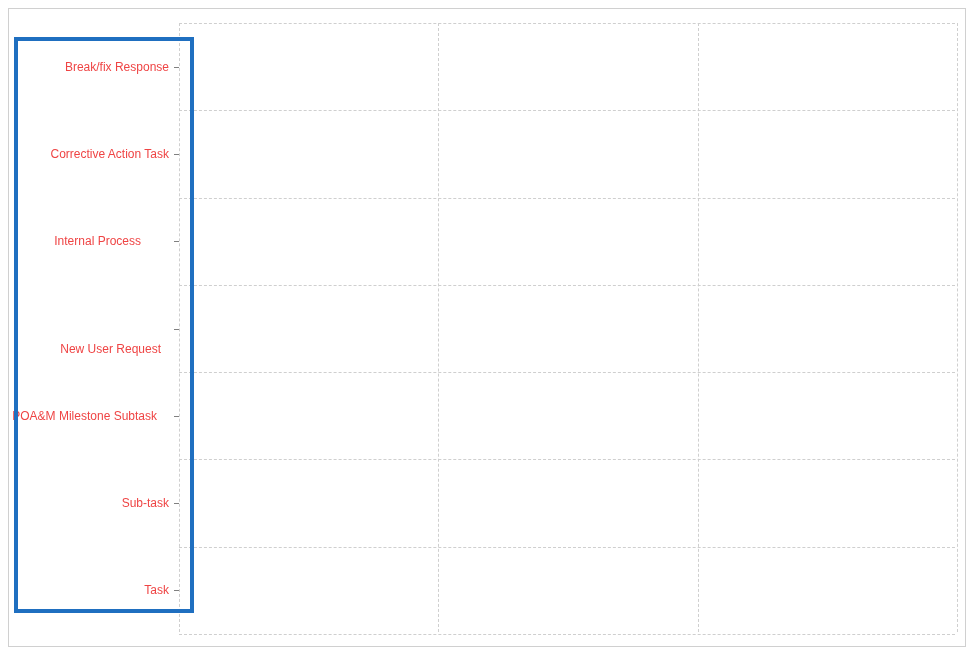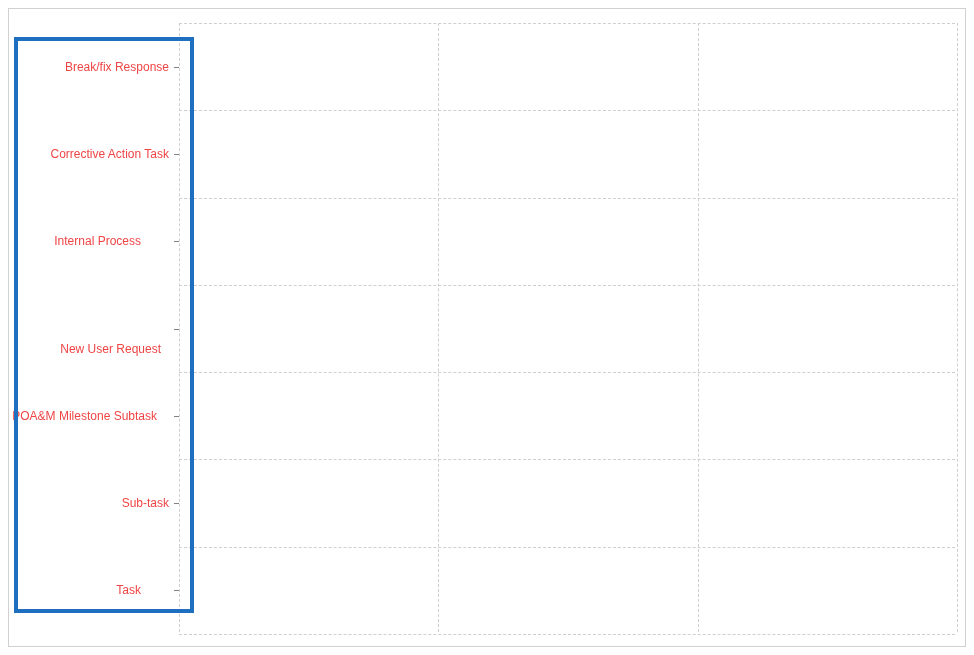--- a/index.html
+++ b/index.html
@@ -92,17 +92,17 @@
       <div class="y-tick-label" style="right: 796px; top: 144.929px;">Corrective Action Task</div>
       <div class="y-tick-mark" style="left: 165px; top: 144.929px;"></div>
       <div class="y-tick-label" style="right: 824px; top: 232.214px;">Internal Process</div>
       <div class="y-tick-mark" style="left: 165px; top: 232.214px;"></div>
       <div class="y-tick-label" style="right: 804px; top: 319.5px; margin-top: 20px;">New User Request</div>
       <div class="y-tick-mark" style="left: 165px; top: 319.5px;"></div>
       <div class="y-tick-label" style="right: 808px; top: 406.786px;">POA&amp;M Milestone Subtask</div>
       <div class="y-tick-mark" style="left: 165px; top: 406.786px;"></div>
       <div class="y-tick-label" style="right: 796px; top: 494.071px; text-align: center;">Sub-task</div>
       <div class="y-tick-mark" style="left: 165px; top: 494.071px;"></div>
-      <div class="y-tick-label" style="right: 824px; top: 581.357px;">Task</div>
+      <div class="y-tick-label" style="right: 796px; top: 581.357px;">Task</div>
       <div class="y-tick-mark" style="left: 165px; top: 581.357px;"></div>
     </div>
   <div class="highlight-box" id="highlight" style="left: 5px; top: 28px; width: 180px; height: 576px; border-color: rgb(31, 111, 192);"></div>
 </div>
 
 </body></html>

